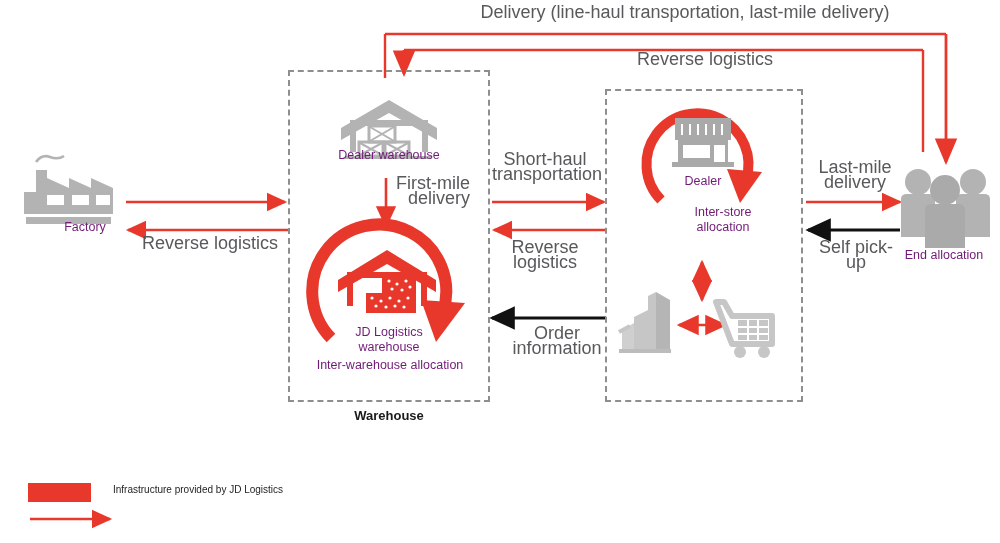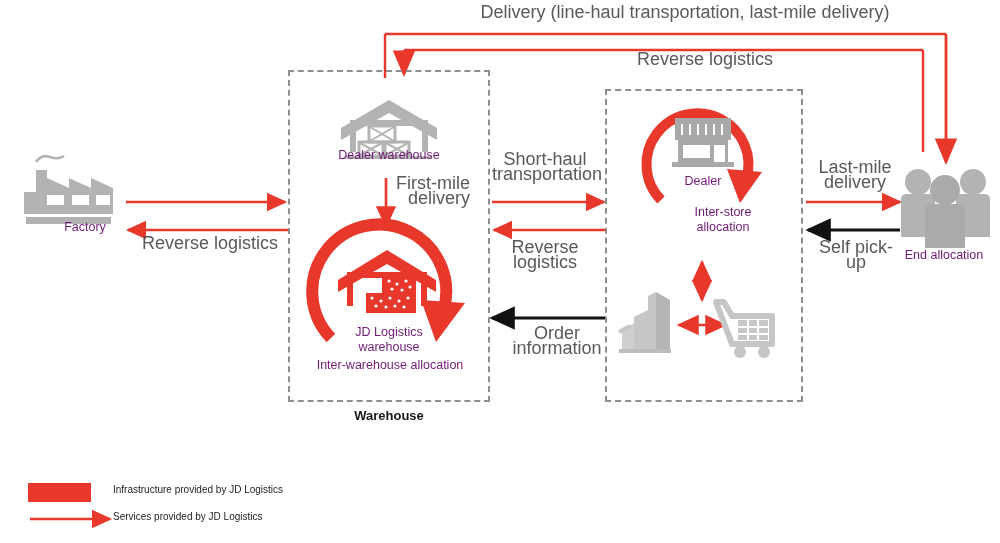--- a/index.html
+++ b/index.html
@@ -292,15 +292,14 @@
 
   <div class="lbl" style="left:420px; top:5px; width:530px;">Delivery (line-haul transportation, last-mile delivery)</div>
 
   <div class="lbl" style="left:570px; top:52px; width:270px;">Reverse logistics</div>
 
   <div class="legend-row" style="left:28px; top:483px;">
     <div class="legend-swatch"></div>
   </div>
   <div class="legend-text" style="position:absolute; left:113px; top:484px;">Infrastructure provided by JD Logistics</div>
 
-  <div class="legend-text" style="position:absolute; left:113px; top:511px;">Services provided by JD Logistics</div>
 
 </div>
 
 </body></html>

